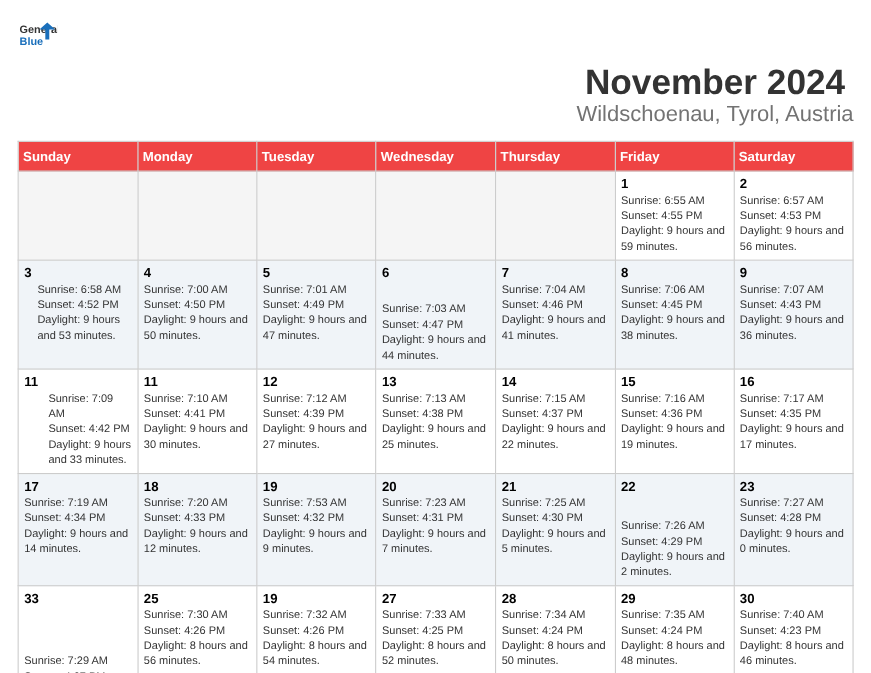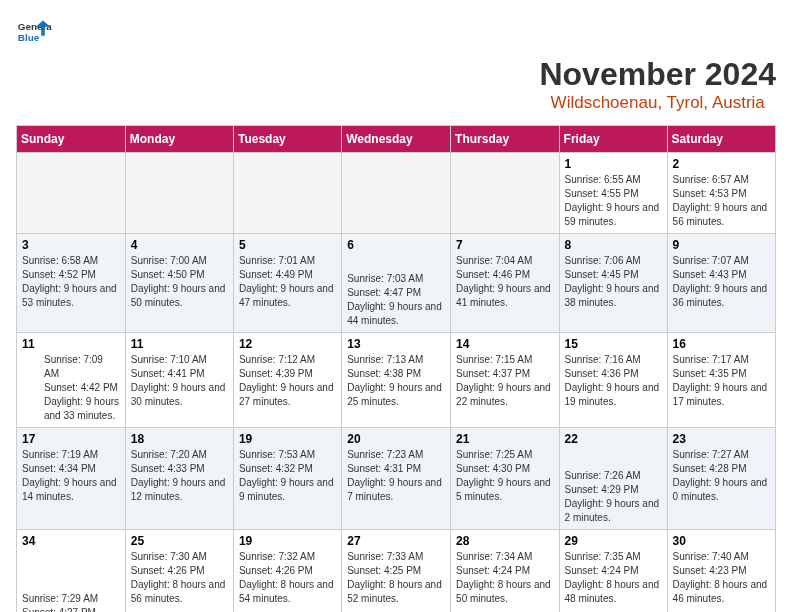--- a/index.html
+++ b/index.html
@@ -28,30 +28,30 @@
     .title-block {
       text-align: center;
       margin-top: 40px;
     }
     .month-title {
       font-size: 32px;
       font-weight: bold;
       color: #333;
     }
     .location-title {
-      font-size: 17px;
-      color: #c2410c;
+      font-size: 20px;
+      color: #737373;
     }
     .calendar {
       width: 100%;
       border-collapse: collapse;
       font-size: 10.5px;
     }
     .calendar th {
-      background-color: #be185d;
+      background-color: #ef4444;
       color: #fff;
       padding: 6px 4px;
       text-align: left;
       font-size: 12px;
       border: 1px solid #ccc;
     }
     .calendar td {
       border: 1px solid #ccc;
       vertical-align: top;
       padding: 4px 5px;
@@ -126,21 +126,21 @@
         <td>
           <span class="day-number">2</span>
           <div class="day-info" style="white-space: pre-line;">Sunrise: 6:57 AM
 Sunset: 4:53 PM
 Daylight: 9 hours and 56 minutes.</div>
         </td>
       </tr>
       <tr class="row-shade">
         <td>
           <span class="day-number">3</span>
-          <div class="day-info" style="white-space: pre-line;">Sunrise: 6:58 AM
+          <div class="day-info" style="white-space: pre-line; margin-left: 12px;">Sunrise: 6:58 AM
 Sunset: 4:52 PM
 Daylight: 9 hours and 53 minutes.</div>
         </td>
         <td>
           <span class="day-number">4</span>
           <div class="day-info" style="white-space: pre-line;">Sunrise: 7:00 AM
 Sunset: 4:50 PM
 Daylight: 9 hours and 50 minutes.</div>
         </td>
         <td>
@@ -257,21 +257,21 @@
         </td>
         <td>
           <span class="day-number">23</span>
           <div class="day-info" style="white-space: pre-line;">Sunrise: 7:27 AM
 Sunset: 4:28 PM
 Daylight: 9 hours and 0 minutes.</div>
         </td>
       </tr>
       <tr>
         <td>
-          <span class="day-number">34</span>
+          <span class="day-number">33</span>
           <div class="day-info" style="white-space: pre-line; margin-top: 44px;">Sunrise: 7:29 AM
 Sunset: 4:27 PM
 Daylight: 8 hours and 58 minutes.</div>
         </td>
         <td>
           <span class="day-number">25</span>
           <div class="day-info" style="white-space: pre-line;">Sunrise: 7:30 AM
 Sunset: 4:26 PM
 Daylight: 8 hours and 56 minutes.</div>
         </td>

